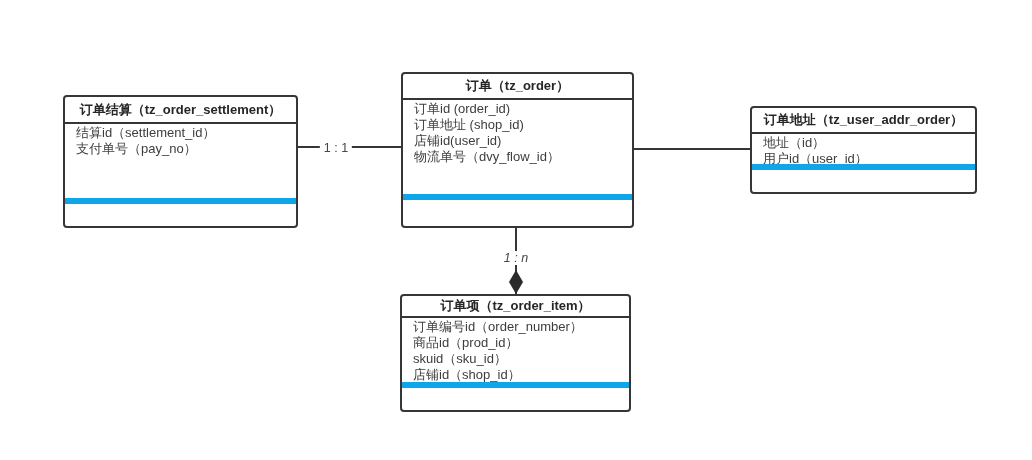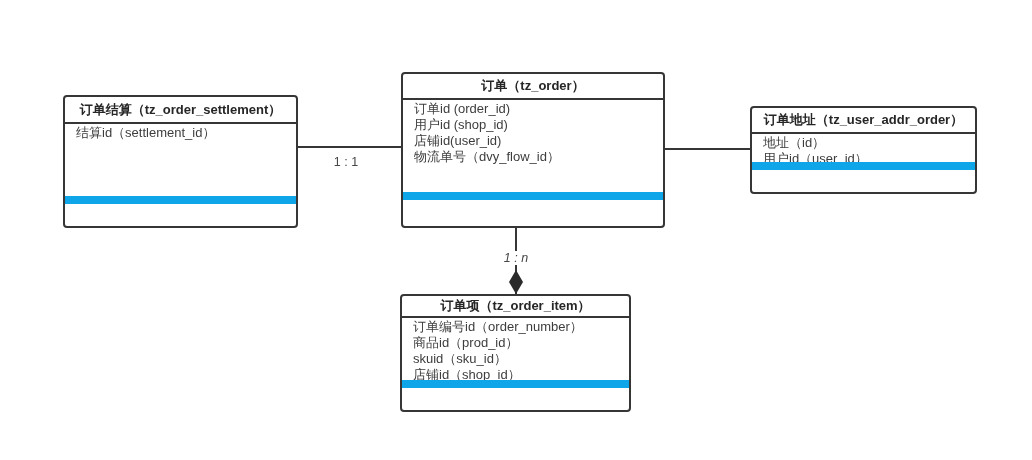--- a/index.html
+++ b/index.html
@@ -34,38 +34,38 @@
     font-size: 13px;
     color: #262626;
     text-align: center;
     display: flex;
     align-items: center;
     justify-content: center;
     white-space: nowrap;
   }
   .entity-fields {
     box-sizing: border-box;
-    border-bottom: 8px solid #0ea5e9;
+    border-bottom: 6px solid #0ea5e9;
     flex: 1;
     padding: 1px 6px 12px 11px;
     overflow: hidden;
   }
   .field-row {
     font-size: 13px;
     line-height: 16px;
     white-space: nowrap;
     color: #3d3d3d;
   }
   .entity-footer { box-sizing: border-box; }
 
   .entity-settlement { left: 63px;  top: 95px;  width: 235px; height: 133px; }
   .entity-settlement .entity-title  { height: 27px; }
   .entity-settlement .entity-footer { height: 22px; }
 
-  .entity-order { left: 401px; top: 72px;  width: 264px; height: 156px; }
+  .entity-order { left: 401px; top: 72px;  width: 233px; height: 156px; }
   .entity-order .entity-title  { height: 26px; }
   .entity-order .entity-footer { height: 26px; }
 
   .entity-addr { left: 750px; top: 106px; width: 227px; height: 88px; }
   .entity-addr .entity-title  { height: 26px; }
   .entity-addr .entity-footer { height: 22px; }
 
   .entity-item { left: 400px; top: 294px; width: 231px; height: 118px; }
   .entity-item .entity-title  { height: 22px; }
   .entity-item .entity-footer { height: 22px; }
@@ -82,21 +82,21 @@
   .conn-label {
     position: absolute;
     transform: translate(-50%, -50%);
     background: #ffffff;
     padding: 0 4px;
     font-size: 12.5px;
     color: #474747;
     white-space: nowrap;
     line-height: 14px;
   }
-  .label-one-one { left: 346px; top: 148px; margin-top: 14px; }
+  .label-one-one { left: 336px; top: 148px; }
   .label-one-n   { left: 516px; top: 258px; font-style: italic; }
 
   .diamond-arrow {
     position: absolute;
     left: 509px;
     top: 270px;
     width: 14px;
     height: 24px;
     background: #2b2b2b;
     -webkit-clip-path: polygon(50% 0, 100% 50%, 50% 100%, 0 50%);
@@ -113,29 +113,30 @@
   <div class="conn conn-order-item"></div>
   <div class="diamond-arrow"></div>
 
   <div class="conn-label label-one-one">1 : 1</div>
   <div class="conn-label label-one-n">1 : n</div>
 
   <div class="entity entity-settlement">
     <div class="entity-title">订单结算（tz_order_settlement）</div>
     <div class="entity-fields">
         <div class="field-row">结算id（settlement_id）</div>
+        <div class="field-row">支付单号（pay_no）</div>
       </div>
     <div class="entity-footer"></div>
   </div>
 
   <div class="entity entity-order">
     <div class="entity-title">订单（tz_order）</div>
     <div class="entity-fields">
         <div class="field-row">订单id (order_id)</div>
-        <div class="field-row">用户id (shop_id)</div>
+        <div class="field-row">订单地址 (shop_id)</div>
         <div class="field-row">店铺id(user_id)</div>
         <div class="field-row">物流单号（dvy_flow_id）</div>
       </div>
     <div class="entity-footer"></div>
   </div>
 
   <div class="entity entity-addr">
     <div class="entity-title">订单地址（tz_user_addr_order）</div>
     <div class="entity-fields">
         <div class="field-row">地址（id）</div>

